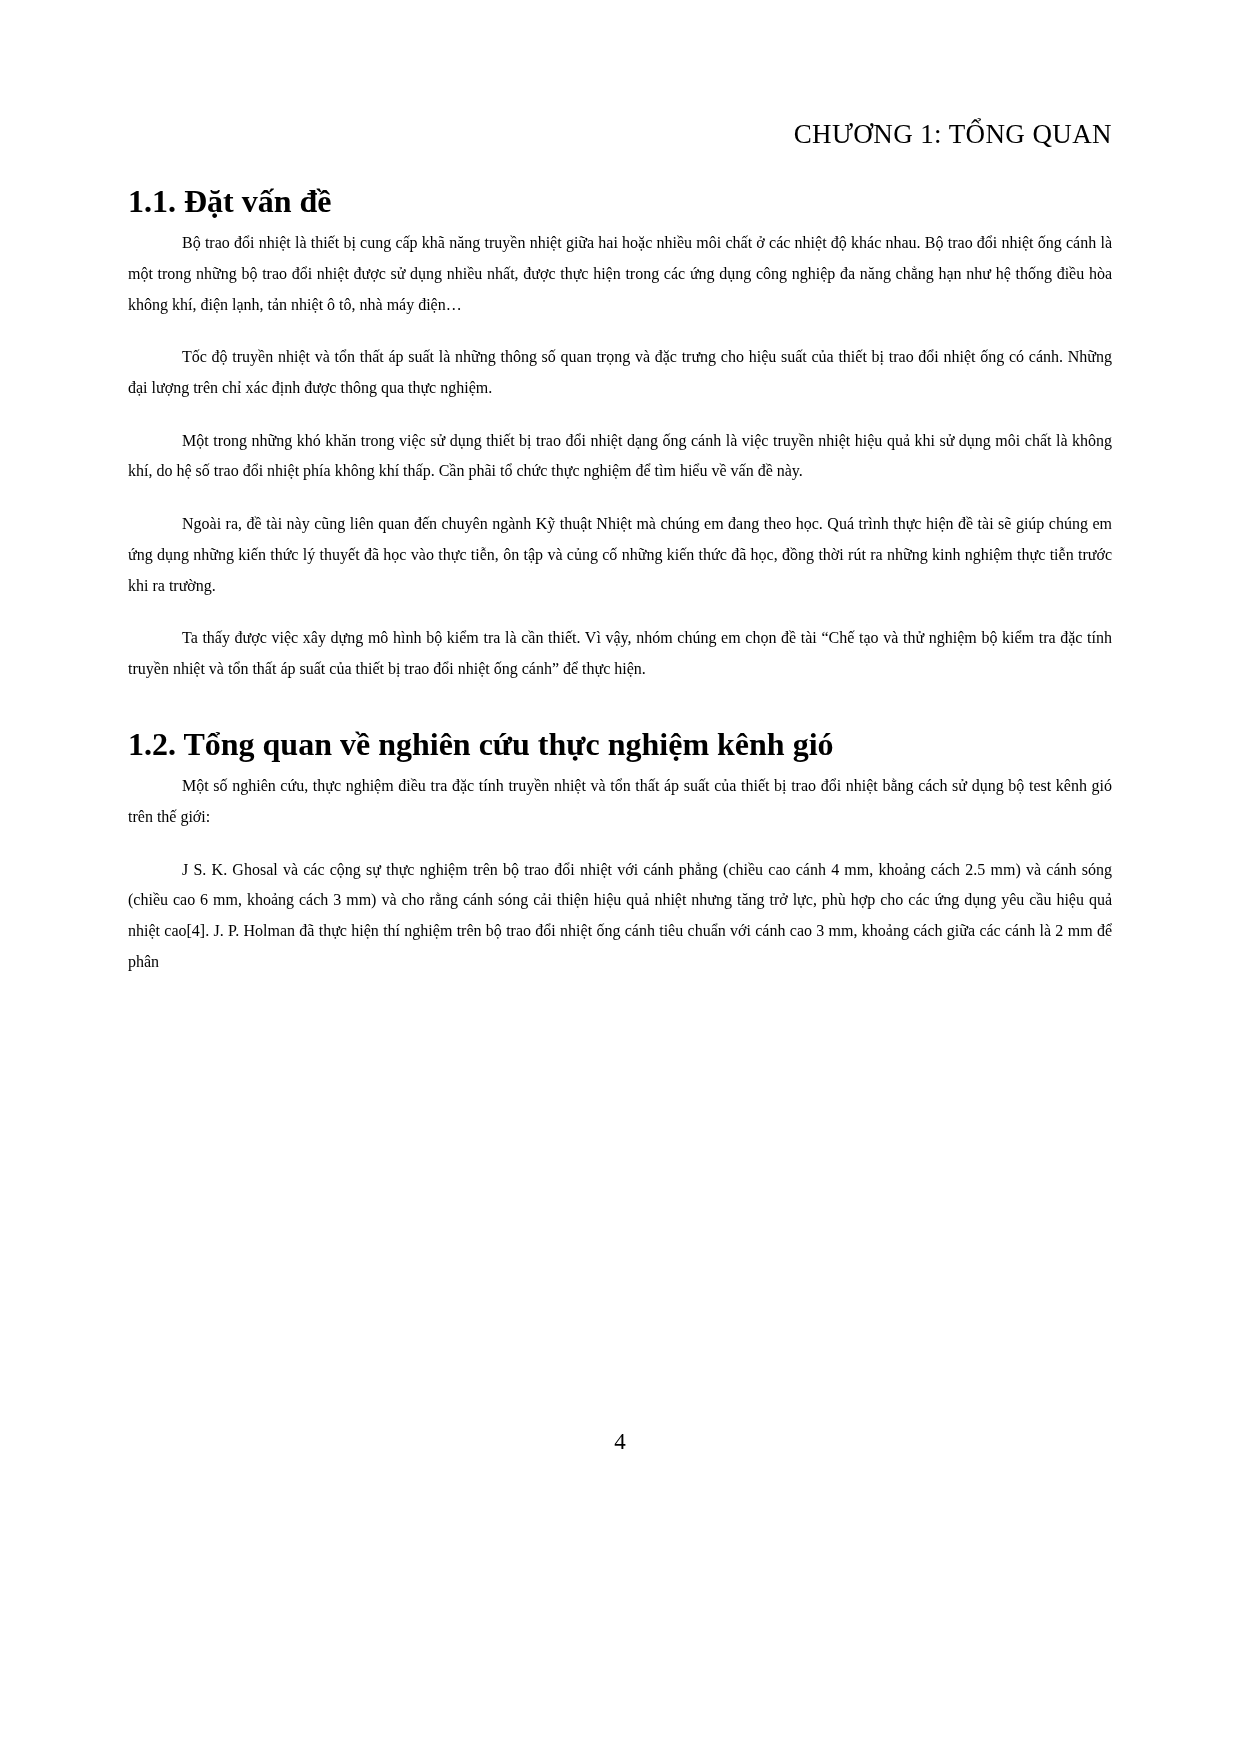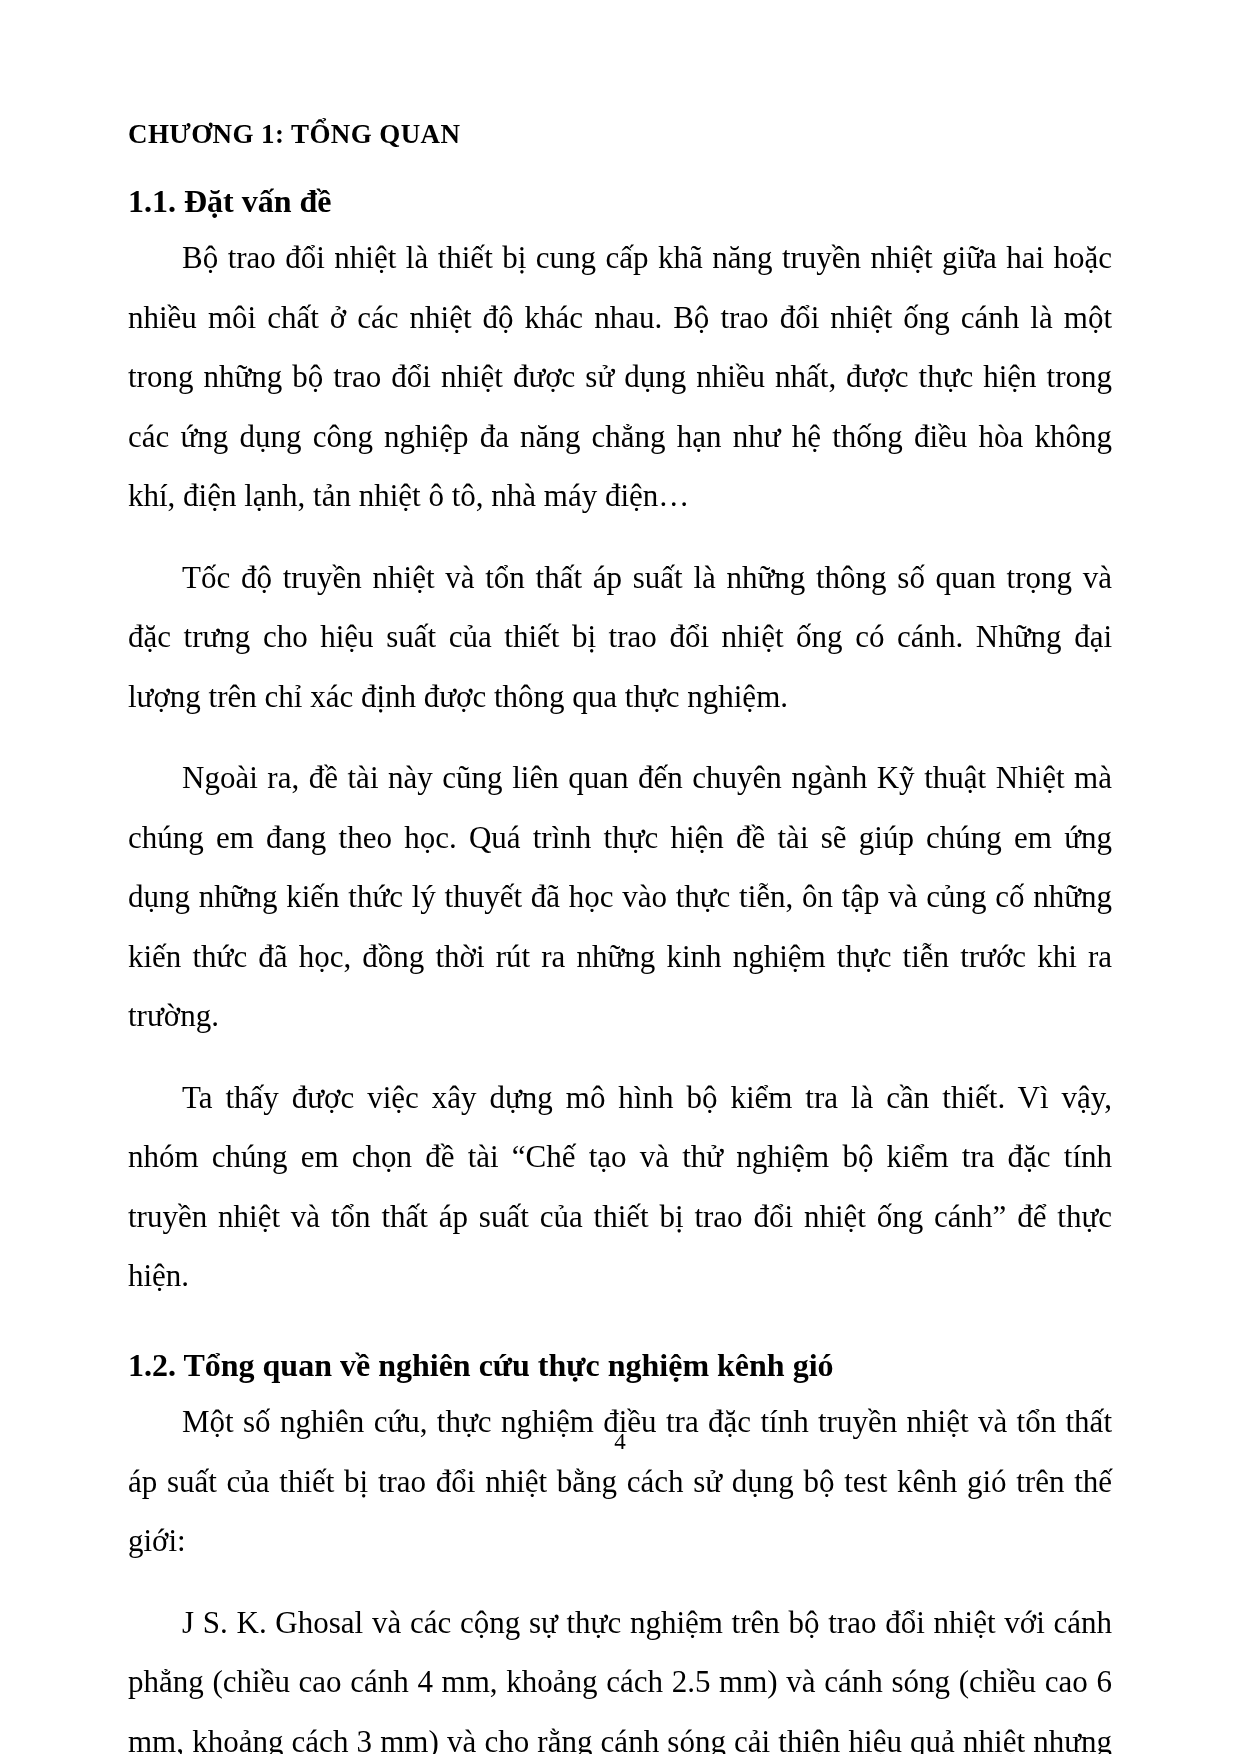--- a/index.html
+++ b/index.html
@@ -21,41 +21,41 @@
     height: 1754px;
     box-sizing: border-box;
     padding: 118px 128px 0 128px;
   }
 
   .doc-body {
     width: 984px;
   }
 
   .chapter-title {
-    text-align: left;
-    font-weight: bold;
+    text-align: right;
+    font-weight: normal;
     font-size: 27px;
     letter-spacing: 0.4px;
     margin: 0 0 26px 0;
     line-height: 1.25;
   }
 
   .section-heading {
     font-weight: bold;
     font-size: 32px;
     margin: 0 0 4px 0;
     line-height: 1.45;
   }
 
   .section-heading.spaced-above {
     margin-top: 36px;
   }
 
   p.para {
-    font-size: 31px;
+    font-size: 16px;
     line-height: 1.92;
     margin: 0;
     text-align: justify;
     text-justify: inter-word;
     text-indent: 54px;
     hyphens: none;
   }
 
   p.para + p.para {
     margin-top: 22px;
@@ -82,20 +82,21 @@
   <div class="doc-body">
 
     <h1 class="chapter-title">CHƯƠNG 1: TỔNG QUAN</h1>
 
     <h2 class="section-heading">1.1. Đặt vấn đề</h2>
 
     <p class="para tight-follow">Bộ trao đổi nhiệt là thiết bị cung cấp khã năng truyền nhiệt giữa hai hoặc nhiều môi chất ở các nhiệt độ khác nhau. Bộ trao đổi nhiệt ống cánh là một trong những bộ trao đổi nhiệt được sử dụng nhiều nhất, được thực hiện trong các ứng dụng công nghiệp đa năng chẳng hạn như hệ thống điều hòa không khí, điện lạnh, tản nhiệt ô tô, nhà máy điện…</p>
 
     <p class="para">Tốc độ truyền nhiệt và tổn thất áp suất là những thông số quan trọng và đặc trưng cho hiệu suất của thiết bị trao đổi nhiệt ống có cánh. Những đại lượng trên chỉ xác định được thông qua thực nghiệm.</p>
 
+    <p class="para">Một trong những khó khăn trong việc sử dụng thiết bị trao đổi nhiệt dạng ống cánh là việc truyền nhiệt hiệu quả khi sử dụng môi chất là không khí, do hệ số trao đổi nhiệt phía không khí thấp. Cần phãi tổ chức thực nghiệm để tìm hiểu về vấn đề này.</p>
 
     <p class="para">Ngoài ra, đề tài này cũng liên quan đến chuyên ngành Kỹ thuật Nhiệt mà chúng em đang theo học. Quá trình thực hiện đề tài sẽ giúp chúng em ứng dụng những kiến thức lý thuyết đã học vào thực tiễn, ôn tập và củng cố những kiến thức đã học, đồng thời rút ra những kinh nghiệm thực tiễn trước khi ra trường.</p>
 
     <p class="para">Ta thấy được việc xây dựng mô hình bộ kiểm tra là cần thiết. Vì vậy, nhóm chúng em chọn đề tài “Chế tạo và thử nghiệm bộ kiểm tra đặc tính truyền nhiệt và tổn thất áp suất của thiết bị trao đổi nhiệt ống cánh” để thực hiện.</p>
 
     <h2 class="section-heading spaced-above">1.2. Tổng quan về nghiên cứu thực nghiệm kênh gió</h2>
 
     <p class="para tight-follow">Một số nghiên cứu, thực nghiệm điều tra đặc tính truyền nhiệt và tổn thất áp suất của thiết bị trao đổi nhiệt bằng cách sử dụng bộ test kênh gió trên thế giới:</p>
 
     <p class="para">J S. K. Ghosal và các cộng sự thực nghiệm trên bộ trao đổi nhiệt với cánh phẳng (chiều cao cánh 4 mm, khoảng cách 2.5 mm) và cánh sóng (chiều cao 6 mm, khoảng cách 3 mm) và cho rằng cánh sóng cải thiện hiệu quả nhiệt nhưng tăng trở lực, phù hợp cho các ứng dụng yêu cầu hiệu quả nhiệt cao[4]. J. P. Holman đã thực hiện thí nghiệm trên bộ trao đổi nhiệt ống cánh tiêu chuẩn với cánh cao 3 mm, khoảng cách giữa các cánh là 2 mm để phân</p>

